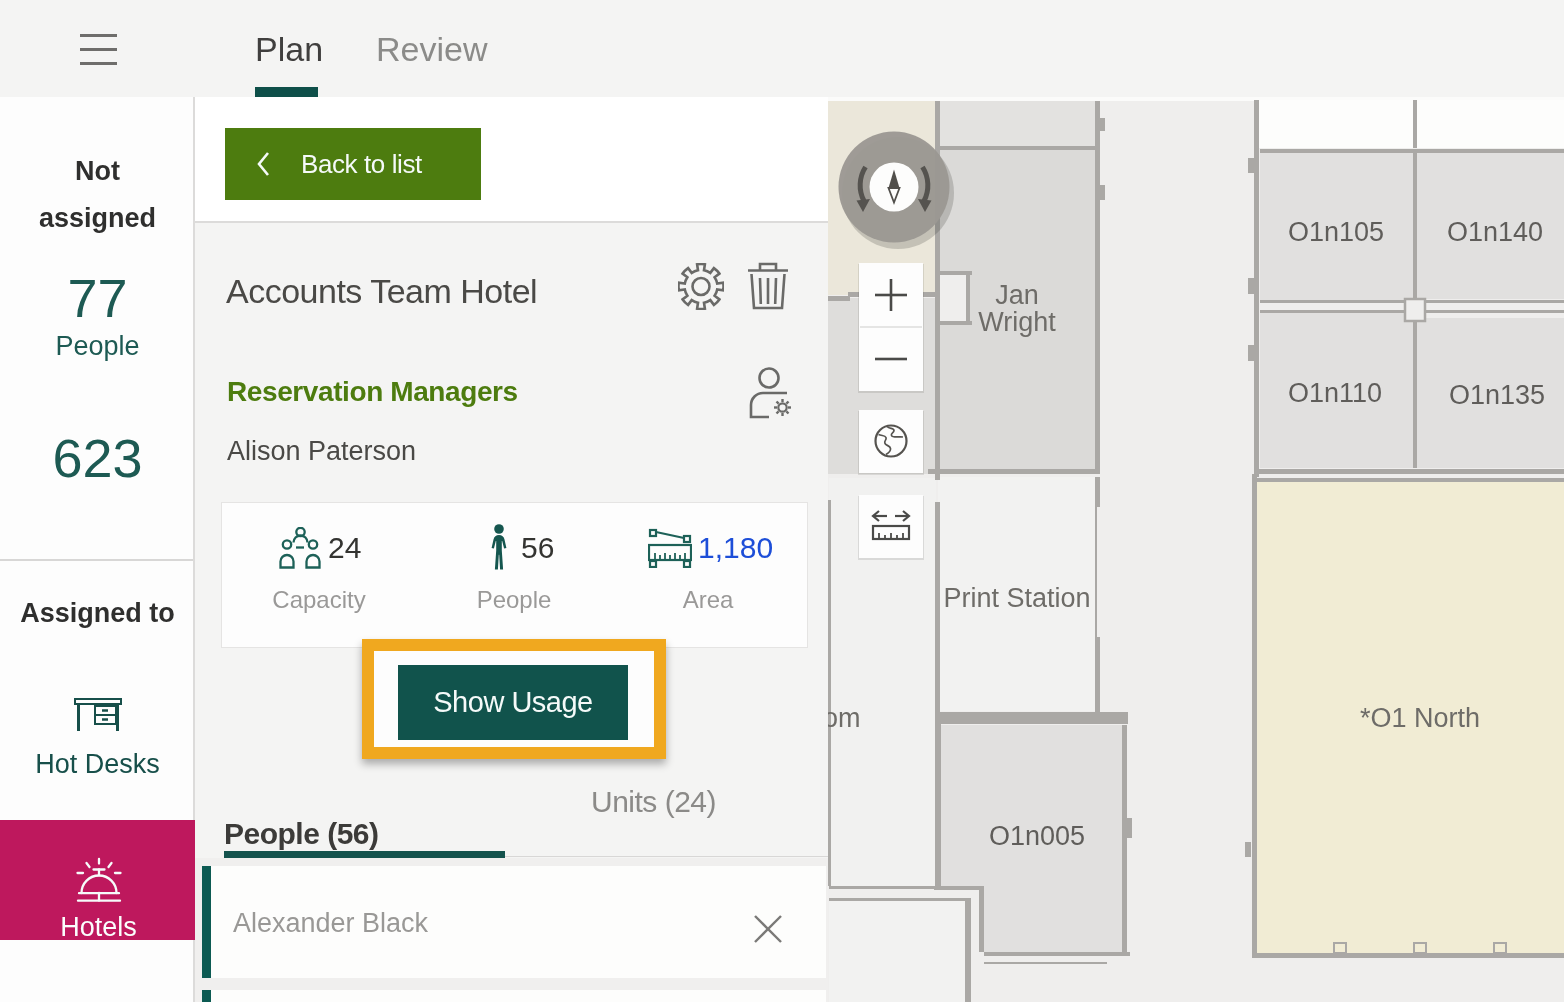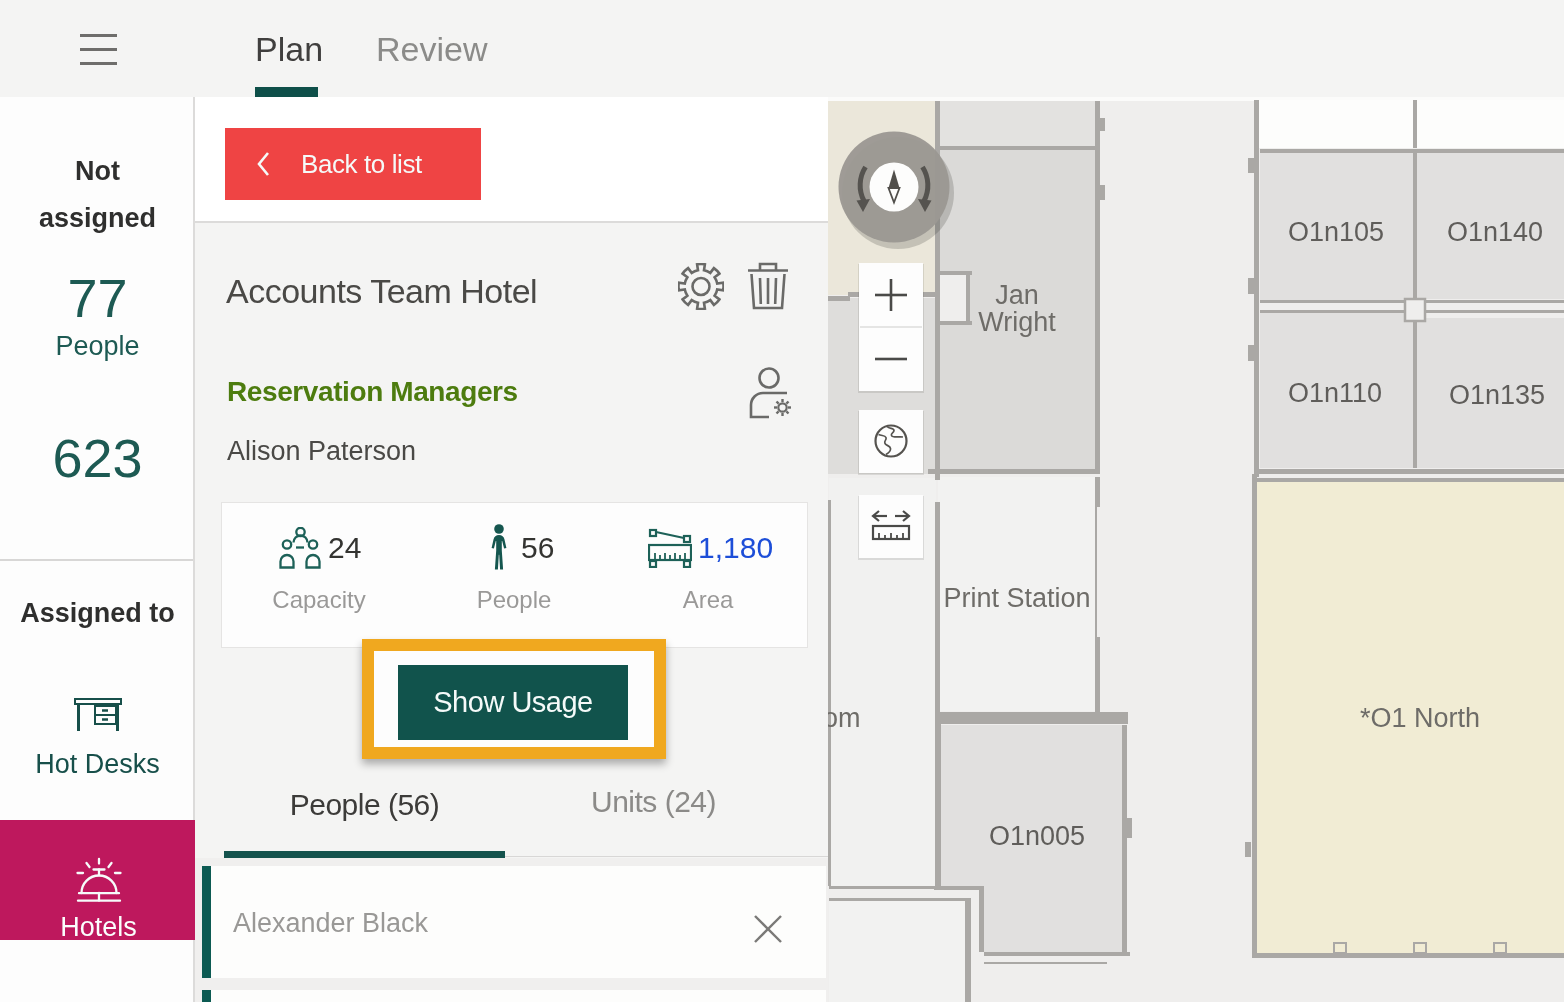--- a/index.html
+++ b/index.html
@@ -72,21 +72,21 @@
       <line x1="4" y1="43.7" x2="46" y2="43.7"></line>
     </g>
   </svg>
   <div style="font-size:27px;margin-top:9px;">Hotels</div>
 </div>
 
 <div class="abs" style="left:195px;top:97px;width:633px;height:905px;background:#f4f4f3;"></div>
 
 <div class="abs" style="left:195px;top:97px;width:633px;height:126px;background:#ffffff;border-bottom:2px solid #dcdbda;"></div>
 
-<div class="abs" style="left:225px;top:128px;width:256px;height:72px;background:#ef4444;color:#f5faf9;">
+<div class="abs" style="left:225px;top:128px;width:256px;height:72px;background:#4d7c0f;color:#f5faf9;">
   <svg class="abs" style="left:31px;top:23px;" width="14" height="26" viewBox="0 0 14 26">
       <path d="M12 2 L3 13 L12 24" fill="none" stroke="#f5faf9" stroke-width="2.6"></path>
     </svg>
   <span class="abs" style="left:76px;top:21px;font-size:26px;letter-spacing:-0.4px;">Back to list</span>
 </div>
 
 <div class="abs" style="left:226px;top:272px;font-size:34px;letter-spacing:-0.5px;color:#4a4946;">Accounts Team Hotel</div>
 
 <svg class="abs" style="left:678px;top:263px;" width="46" height="47" viewBox="0 0 46 47">
   <g fill="none" stroke="#6a6a68" stroke-width="2.6">
@@ -172,21 +172,21 @@
     <line x1="37" y1="32" x2="37" y2="25"></line>
   </g>
 </svg>
 <div class="abs" style="left:698px;top:531px;font-size:30px;color:#1d4ed8;">1,180</div>
 <div class="abs" style="left:610px;top:586px;width:196px;text-align:center;font-size:24px;color:#9a9998;">Area</div>
 
 <div class="abs" style="left:362px;top:639px;width:304px;height:120px;border:12px solid #f0a81f;background:#fdfdfd;box-shadow:0 5px 8px rgba(0,0,0,0.3);"></div>
 
 <div class="abs" style="left:398px;top:665px;width:230px;height:75px;background:#11534c;color:#f5faf9;font-size:29px;letter-spacing:-0.5px;text-align:center;line-height:75px;">Show Usage</div>
 
-<div class="abs" style="left:224px;top:788px;width:281px;text-align:center;font-size:30px;letter-spacing:-0.5px;font-weight:normal;color:#3c3b39;">People (56)</div>
+<div class="abs" style="left:224px;top:817px;width:281px;font-size:30px;letter-spacing:-0.5px;font-weight:bold;color:#3c3b39;">People (56)</div>
 
 <div class="abs" style="left:505px;top:785px;width:297px;text-align:center;font-size:30px;letter-spacing:-0.5px;color:#8b8a88;">Units (24)</div>
 
 <div class="abs" style="left:505px;top:856px;width:323px;height:1px;background:#d8d7d6;"></div>
 
 <div class="abs" style="left:224px;top:851px;width:281px;height:7px;background:#14534d;"></div>
 
 <div class="abs" style="left:195px;top:858px;width:633px;height:144px;background:#f0efee;"></div>
 
 <div class="abs" style="left:202px;top:866px;width:624px;height:112px;background:#fdfdfc;border-left:9px solid #0c5a52;">

